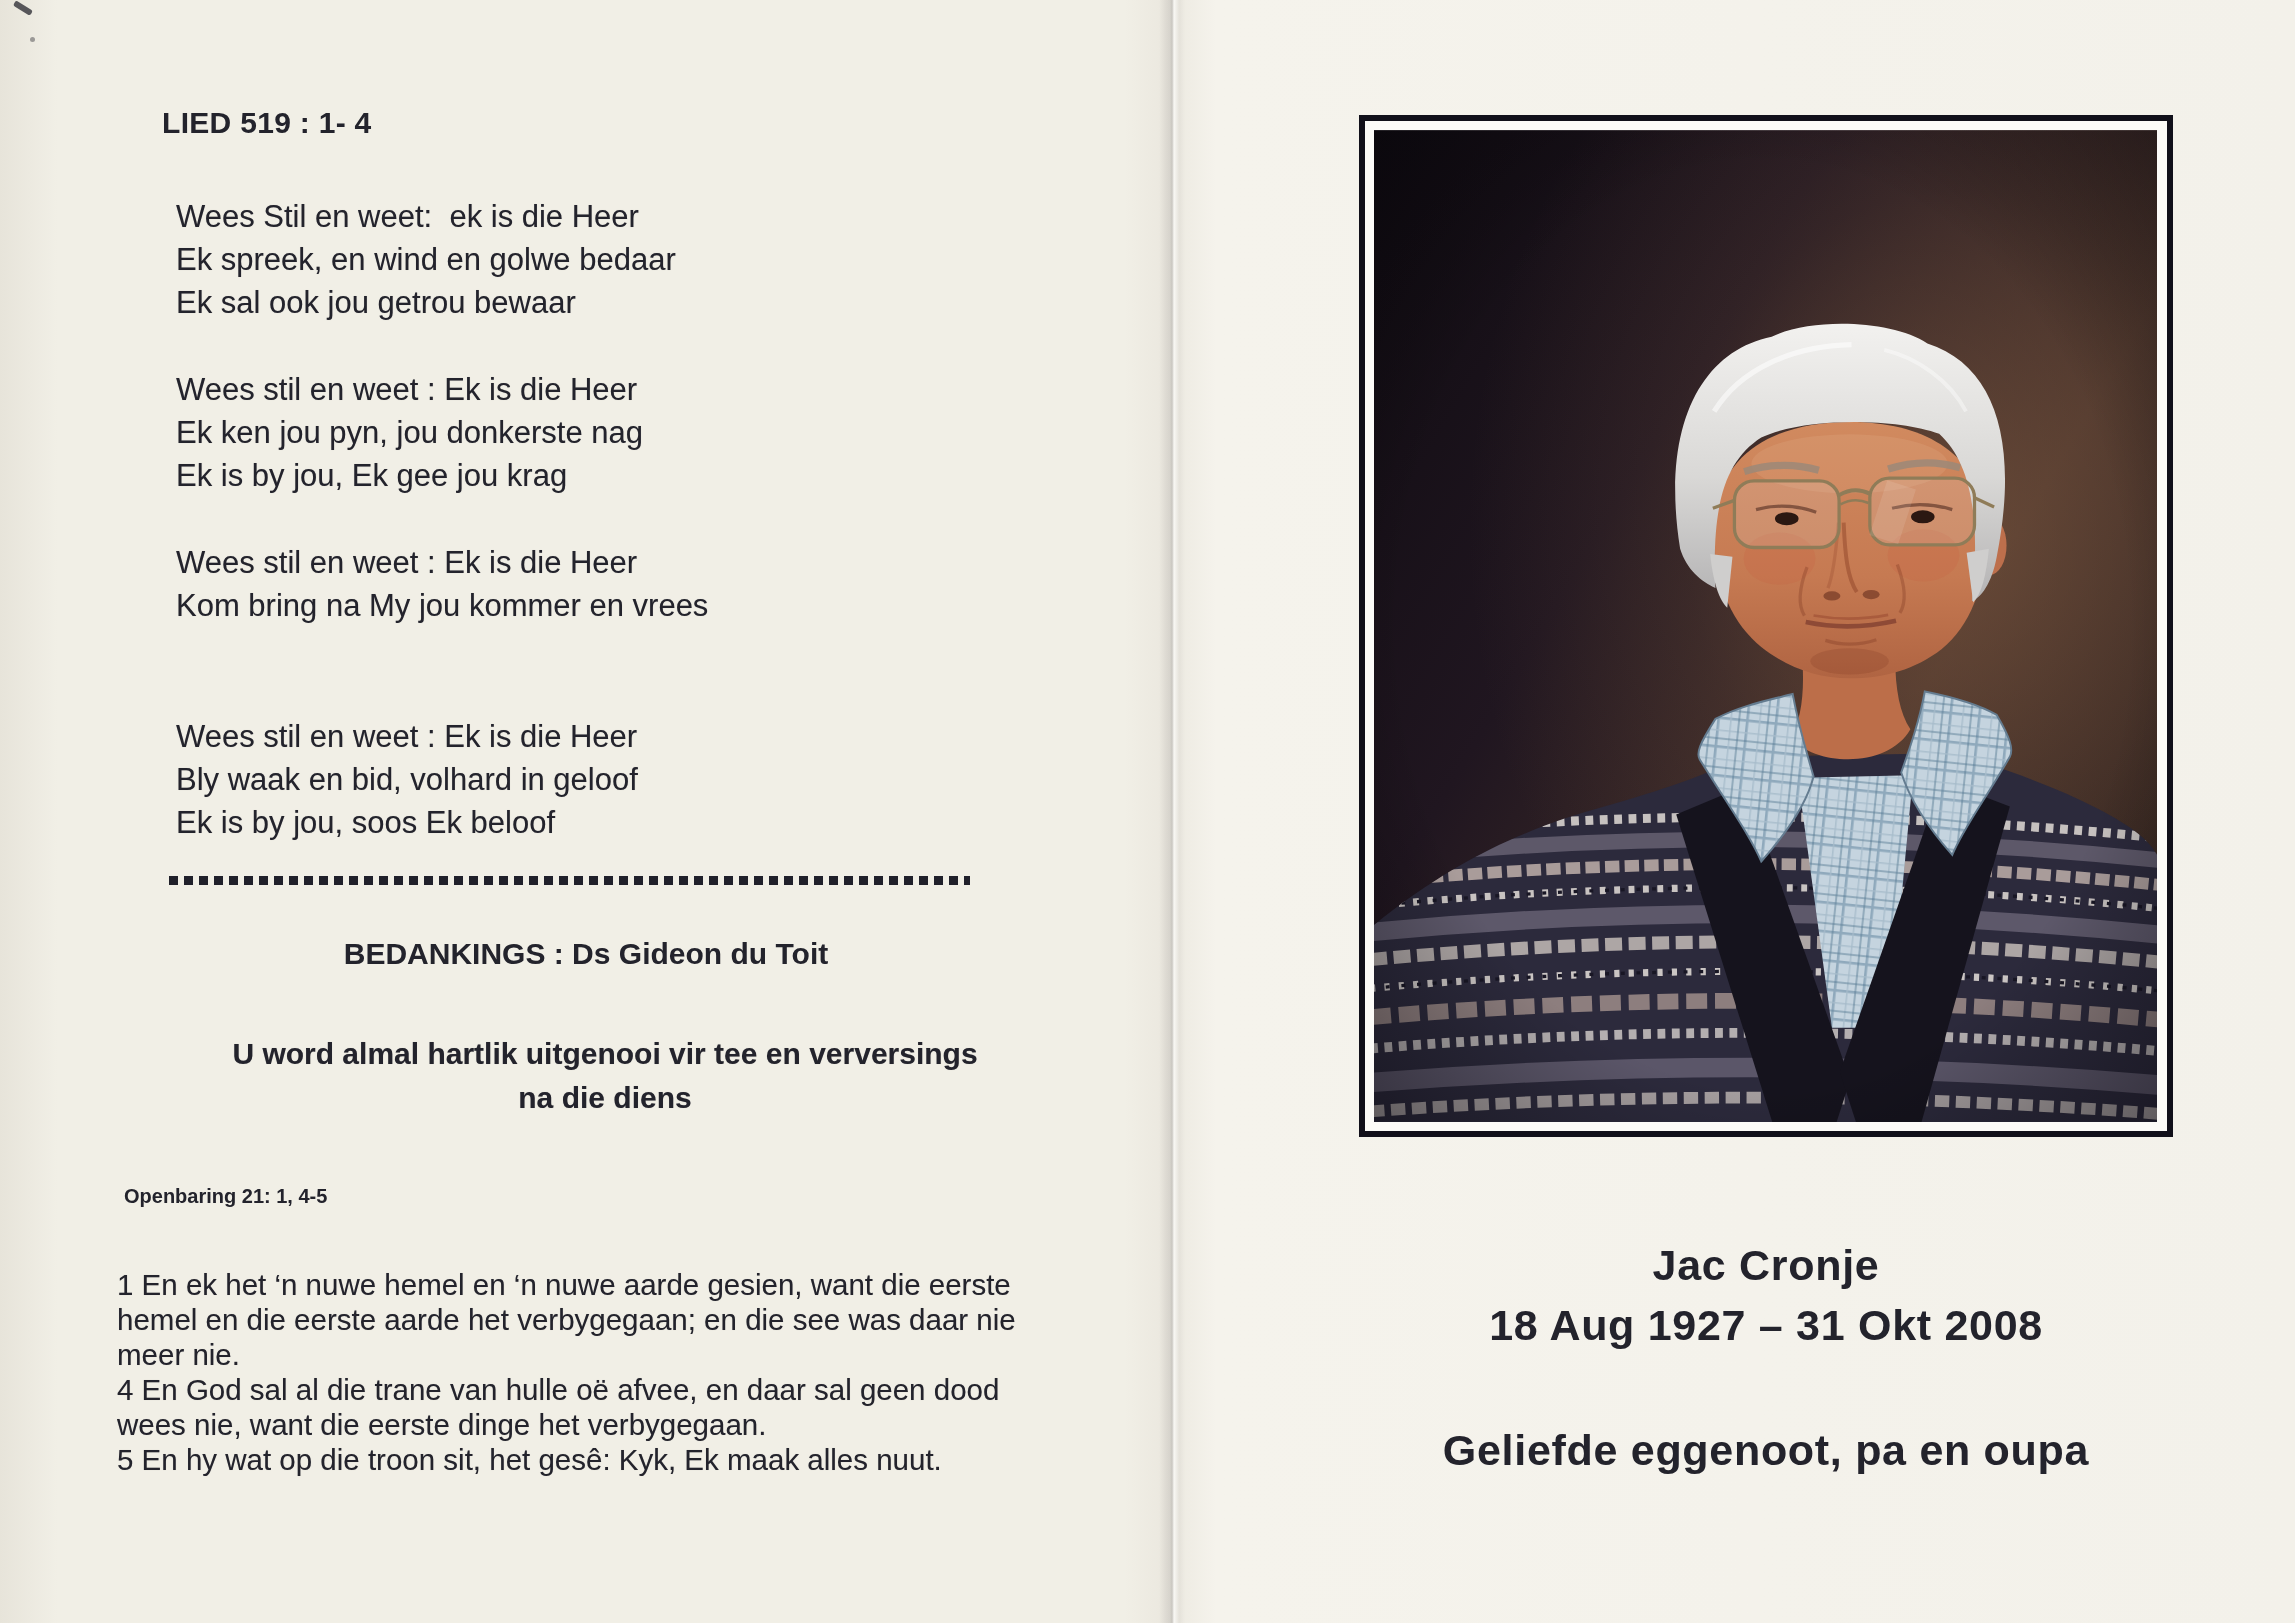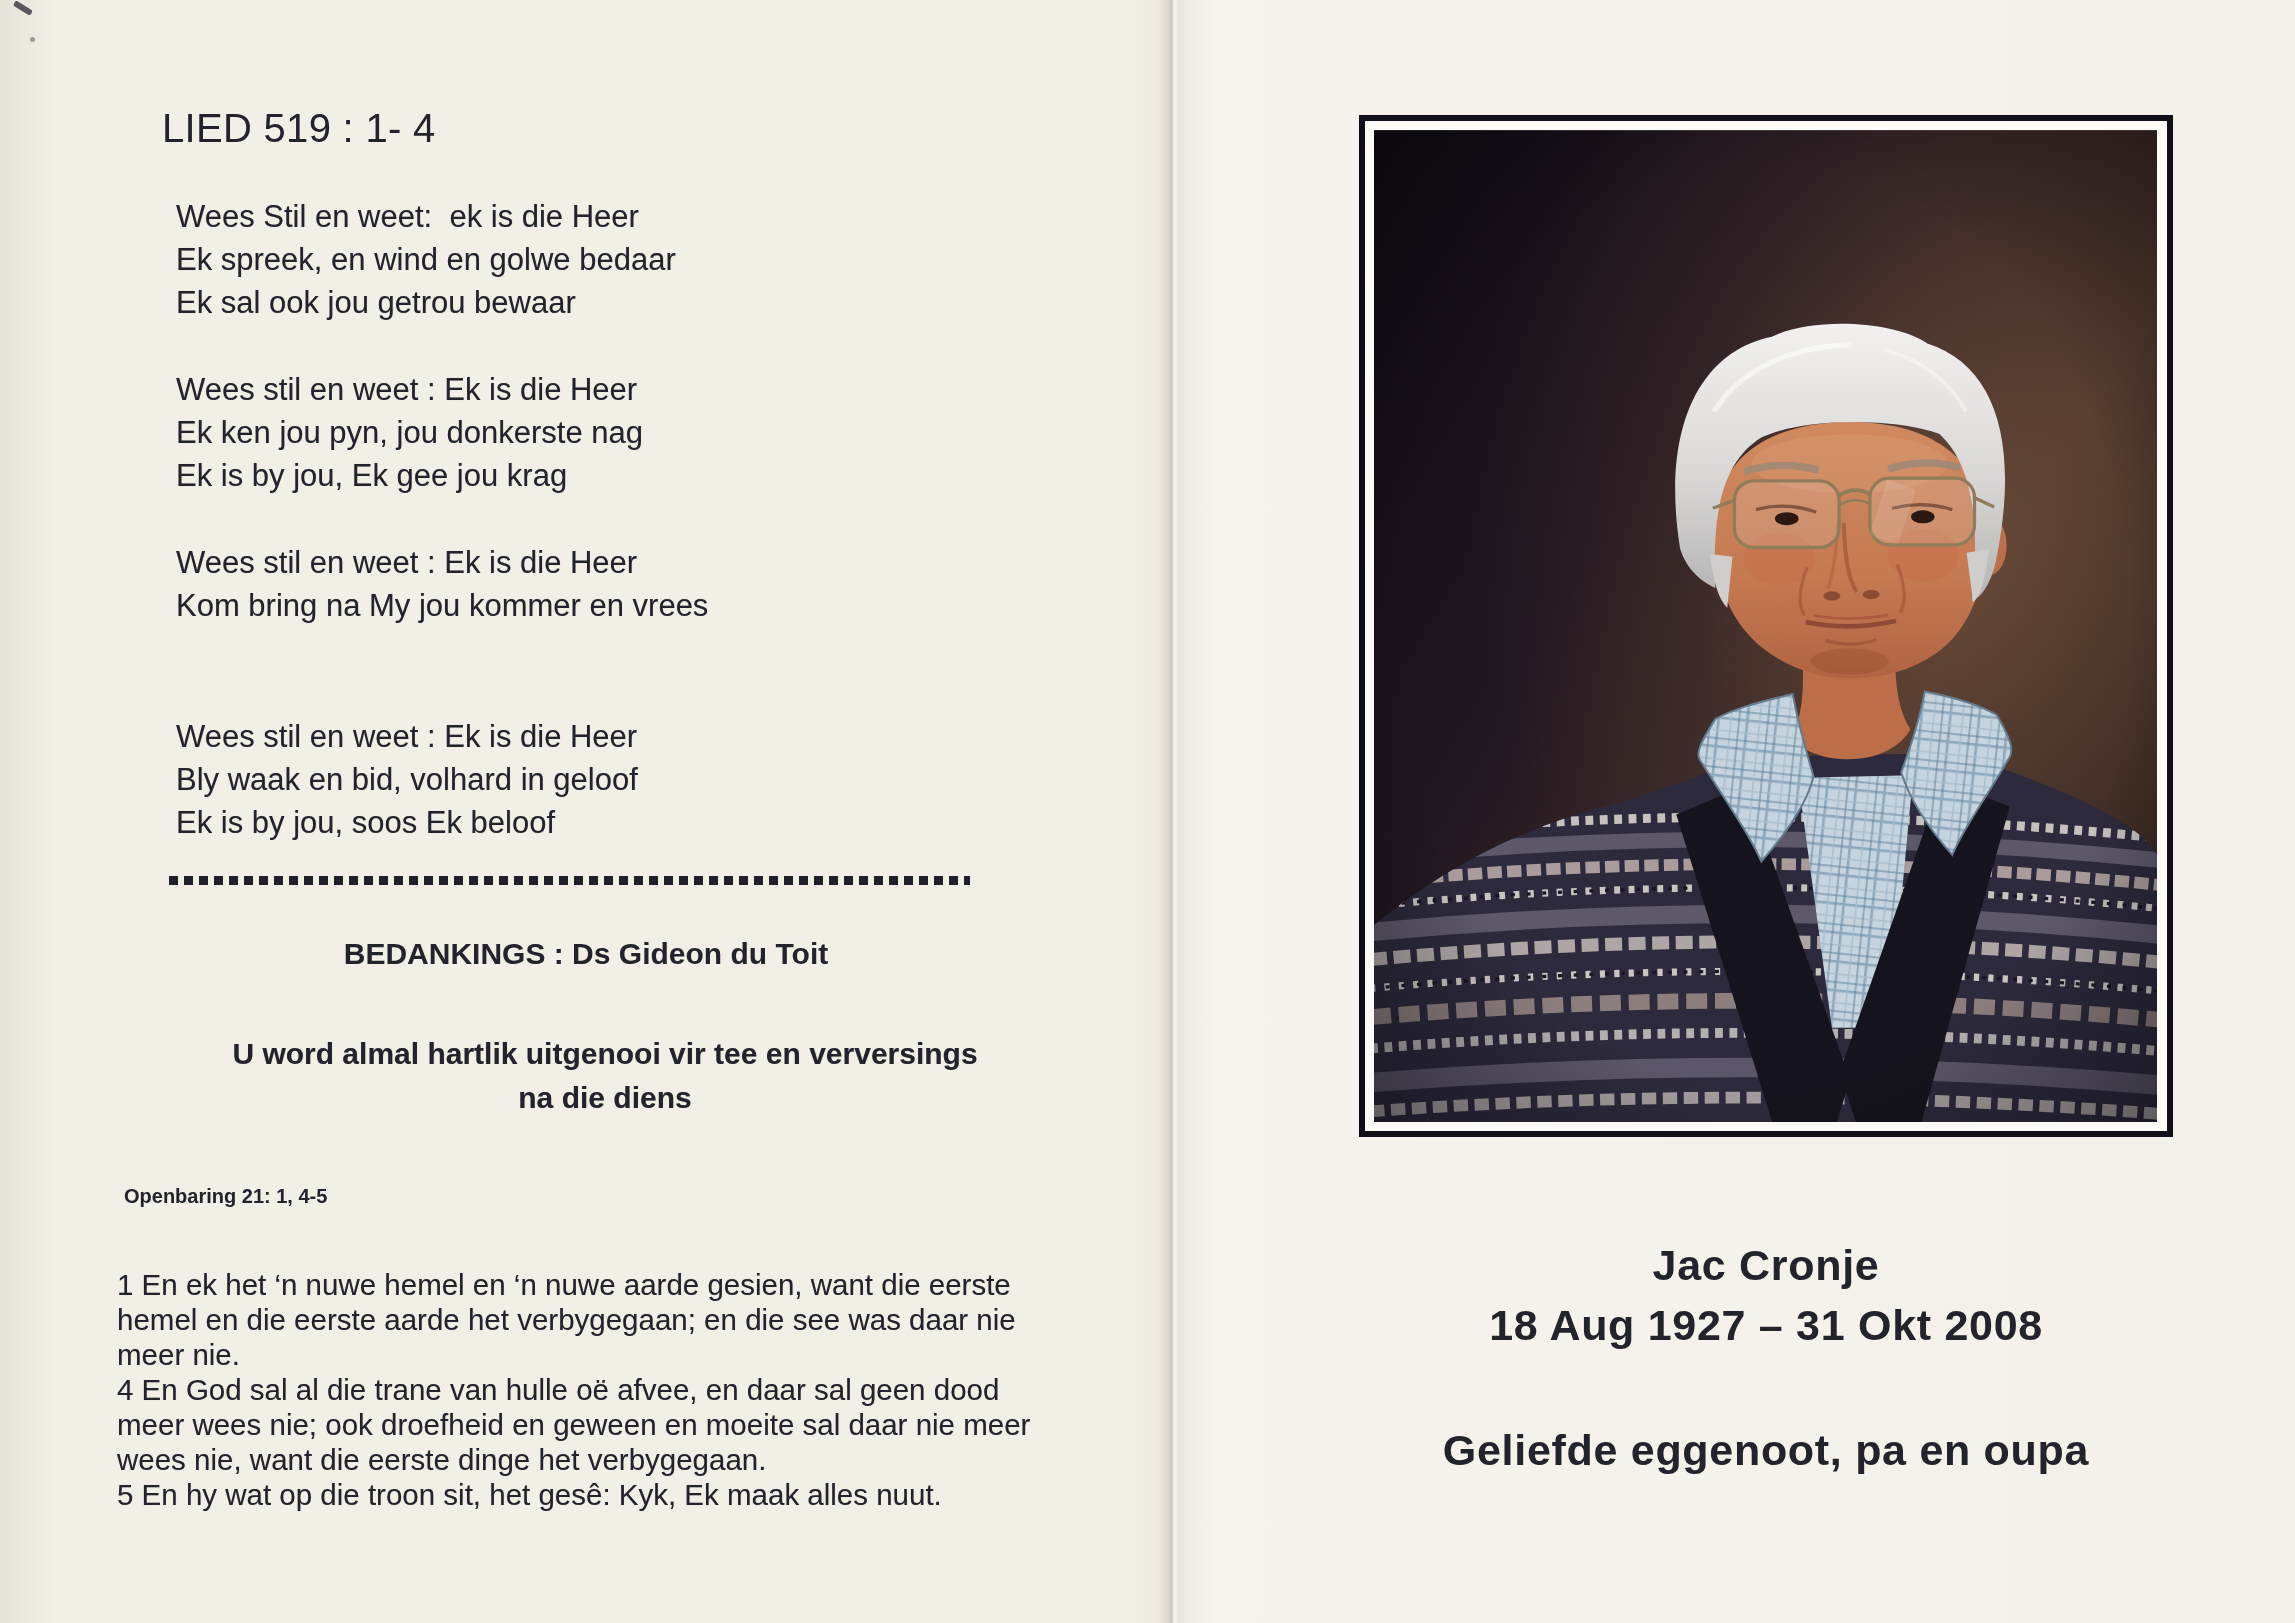--- a/index.html
+++ b/index.html
@@ -18,21 +18,21 @@
     background:linear-gradient(90deg,rgba(70,65,70,0) 0%,rgba(70,65,70,0.13) 42%,rgba(40,38,44,0.18) 50%,rgba(252,252,250,0.75) 58%,rgba(70,65,70,0.05) 78%,rgba(70,65,70,0) 100%);
   }
 
   .speck{position:absolute;background:rgba(45,45,52,0.78);}
   .speck-1{left:13px;top:5.2px;width:19.6px;height:5.9px;border-radius:2.6px;transform:rotate(32deg);}
   .speck-2{left:30px;top:37px;width:5.2px;height:5.2px;border-radius:50%;opacity:.55;}
 
   
   .hymn-heading{
     position:absolute;left:162px;top:106px;
-    font-size:40px;font-weight:normal;letter-spacing:0.3px;
+    font-size:30px;font-weight:bold;letter-spacing:0.3px;
   }
   .verse{position:absolute;left:176px;font-size:31px;line-height:43px;}
   .verse-1{top:195px;} .verse-2{top:368px;} .verse-3{top:541px;} .verse-4{top:715px;}
   .line{white-space:pre-wrap;text-shadow:0 0 0.7px rgba(35,35,44,.28);}
 
   .dotted-separator{
     position:absolute;left:169px;top:876px;width:801px;height:8.5px;
     background:repeating-linear-gradient(90deg,#20202a 0px,#20202a 9.2px,transparent 9.2px,transparent 15px);
   }
 
@@ -113,21 +113,20 @@
       <div class="line">na die diens</div>
     </div>
 
     <div class="scripture-heading">Openbaring 21: 1, 4-5</div>
 
     <div class="scripture">
       <div class="line">1 En ek het ‘n nuwe hemel en ‘n nuwe aarde gesien, want die eerste</div>
       <div class="line">hemel en die eerste aarde het verbygegaan; en die see was daar nie</div>
       <div class="line">meer nie.</div>
       <div class="line">4 En God sal al die trane van hulle oë afvee, en daar sal geen dood</div>
-      <div class="line">meer wees nie; ook droefheid en geween en moeite sal daar nie meer</div>
       <div class="line">wees nie, want die eerste dinge het verbygegaan.</div>
       <div class="line">5 En hy wat op die troon sit, het gesê: Kyk, Ek maak alles nuut.</div>
     </div>
   </div>
 
   <div class="fold"></div>
 
   <div class="page page-right">
 
     <div class="photo-frame">

